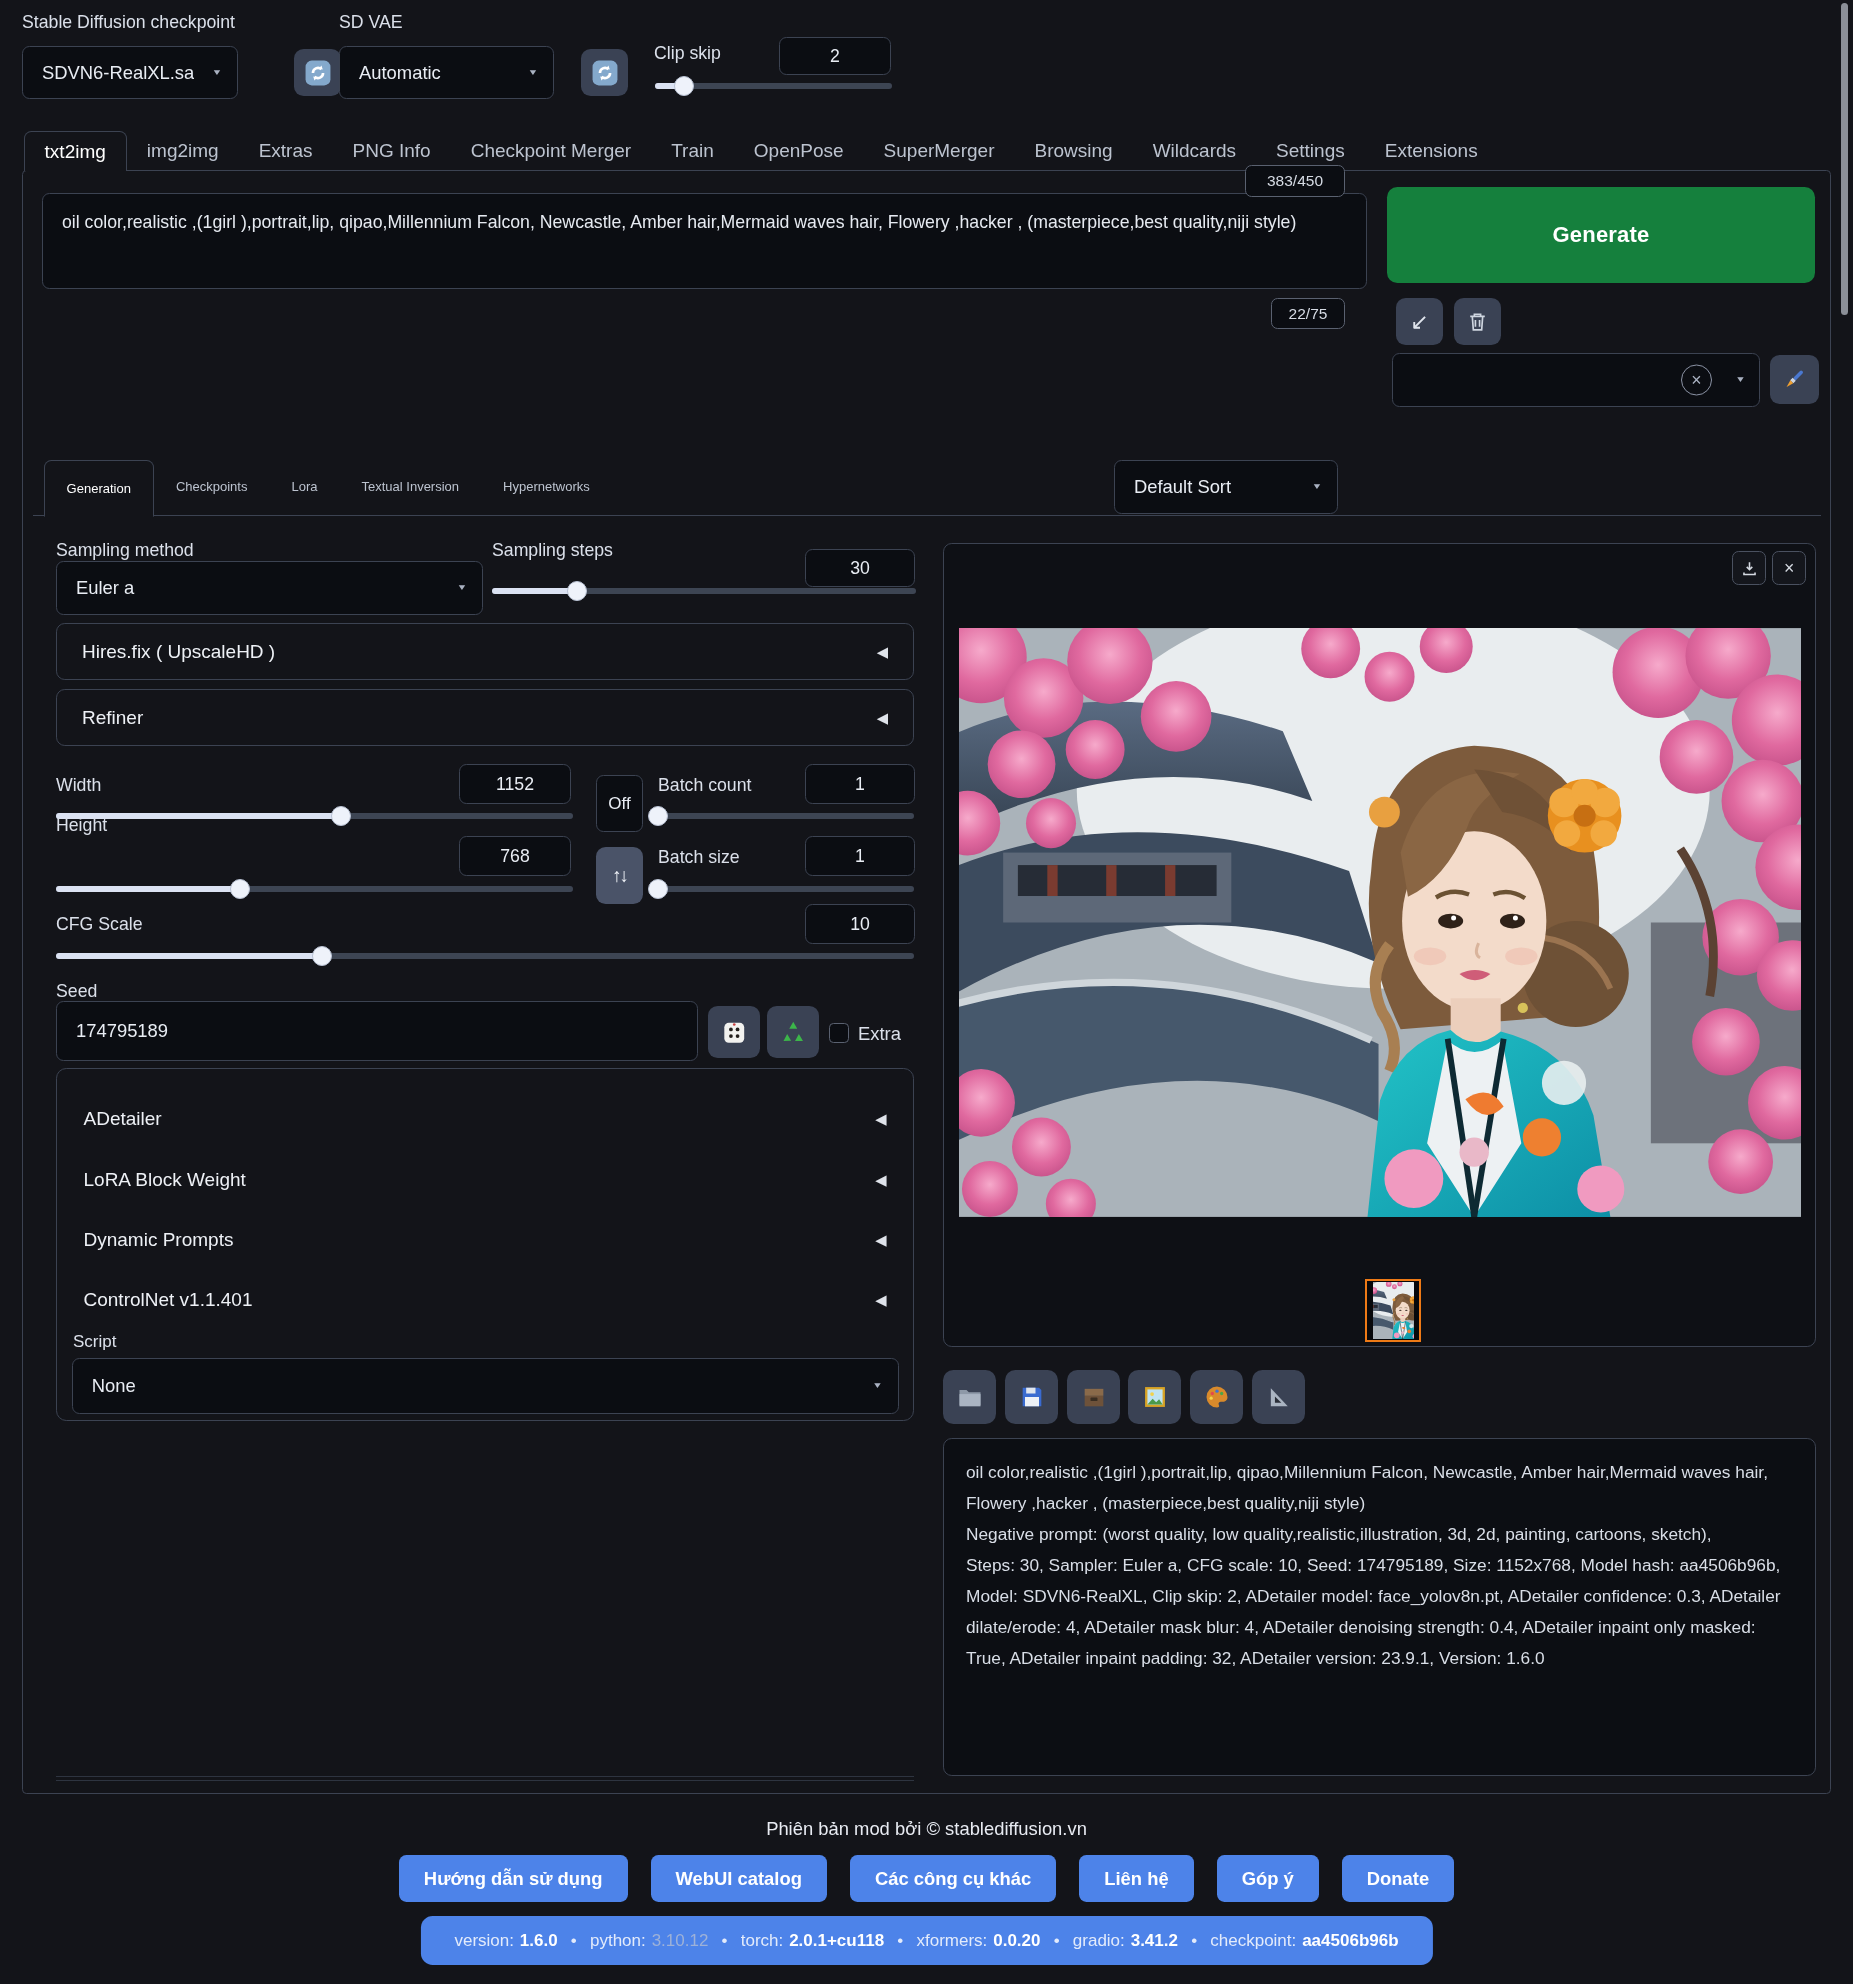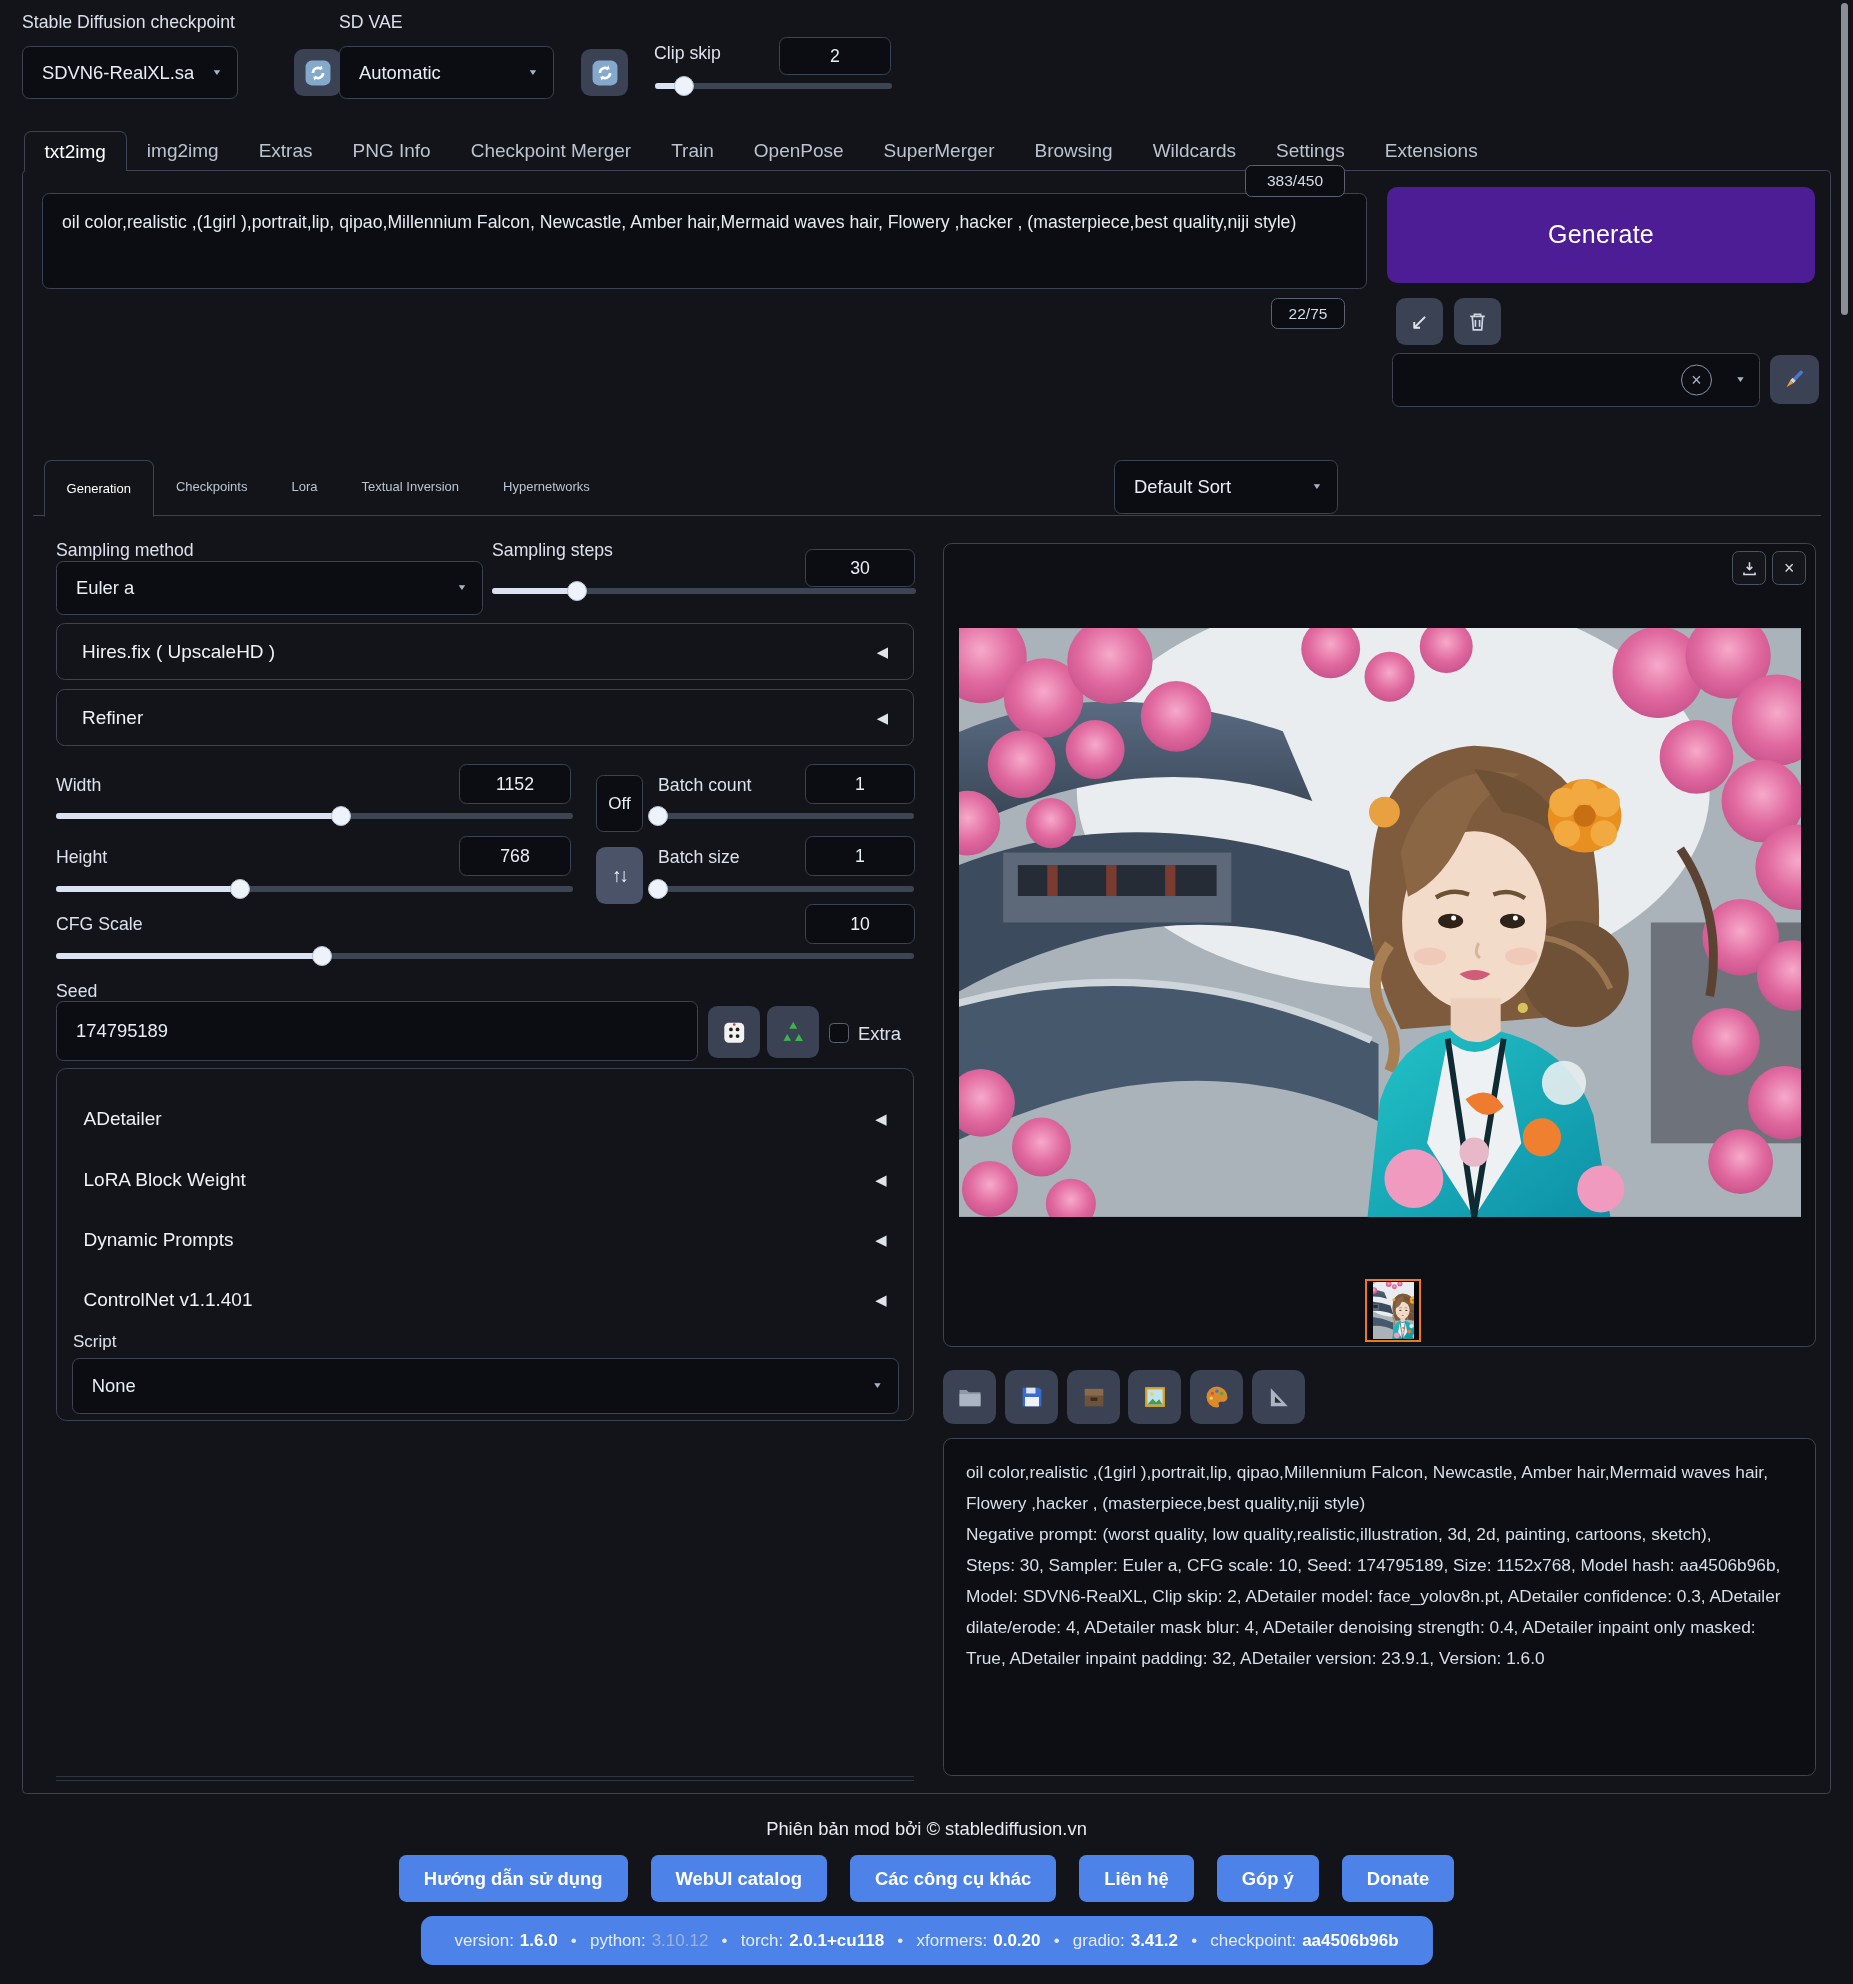--- a/index.html
+++ b/index.html
@@ -27,21 +27,21 @@
   
   .maintabs { position:absolute; left:23.6px; top:131px; height:40px; display:flex; align-items:flex-end; z-index:4; }
   .maintab { font-size:19px; color:#bcc3cf; padding:0 20px; height:40px; display:flex; align-items:center; }
   .maintab.active { color:#fff; background:#131419; border:1.5px solid #3c4352; border-bottom:none; border-radius:7.4px 7.4px 0 0; }
 
   #main { position:absolute; left:22px; top:170px; width:1809px; height:1624px; border:1.5px solid #3c4352; border-radius:4.4px; background:#131419; }
 
   .counter { position:absolute; z-index:3; background:#0b0d12; border:1.5px solid #5a6170; border-radius:6.6px; display:flex; align-items:center; justify-content:center; font-size:15.5px; color:#d6dbe4; }
   .ta { position:absolute; font-size:17.7px; color:#e6eaf1; padding:16px 19px; line-height:1.4; overflow:hidden; }
 
-  .gen-btn { position:absolute; background:#4c1d95; border-radius:10.3px; display:flex; align-items:center; justify-content:center; font-size:25px; font-weight:normal; color:#fff; letter-spacing:0.2px; }
+  .gen-btn { position:absolute; background:#15803d; border-radius:10.3px; display:flex; align-items:center; justify-content:center; font-size:22px; font-weight:bold; color:#fff; letter-spacing:0.2px; }
 
   
   .gtabbar { position:absolute; left:10.3px; top:288px; width:1788px; height:57px; border-bottom:1.5px solid #3c4352; display:flex; align-items:flex-end; padding-left:10.3px; }
   .gtab { font-size:13px; color:#bcc3cf; padding:0 22px; height:57px; display:flex; align-items:center; }
   .gtab.active { color:#fff; background:#131419; border:1.5px solid #3c4352; border-bottom:1.5px solid #131419; border-radius:7.4px 7.4px 0 0; margin-bottom:-1.5px; }
 
   input.search { position:absolute; left:794px; top:289px; width:281px; height:54px; padding:0 19px; font-size:17.7px; color:#e9edf4; outline:none; font-family:inherit; }
   input.search::placeholder { color:#8b93a5; }
   input.seed { position:absolute; padding:0 19px; font-size:18.4px; color:#e9edf4; outline:none; font-family:inherit; }
 
@@ -306,21 +306,21 @@
     </div>
     <div class="box num" style="left:573px; top:604px; width:47px; height:57px; font-size:17px;">Off</div>
     <div class="lbl" style="left:635px; top:604px;">Batch count</div>
     <div class="box num" style="left:782px; top:593px; width:110px; height:40px;">1</div>
     <div class="slider" style="left:635px; top:634px; width:256px;">
       <div class="sl-track"></div>
         <div class="sl-fill" style="width: 0%;"></div>
         <div class="sl-knob" style="left: calc(0% - 9.6px);"></div>
     </div>
 
-    <div class="lbl" style="left:33px; top:676px;">Height</div>
+    <div class="lbl" style="left:33px; top:644px;">Height</div>
     <div class="box num" style="left:436px; top:665px; width:112px; height:40px;">768</div>
     <div class="slider" style="left:33px; top:707px; width:517px;">
       <div class="sl-track"></div>
         <div class="sl-fill" style="width: 35.5%;"></div>
         <div class="sl-knob" style="left: calc(35.5% - 9.6px);"></div>
     </div>
     <div class="sbtn" style="left:573px; top:676px; width:47px; height:57px; background:#4a5368; font-size:19px; color:#eef1f6; letter-spacing:-2.2px;">
       <span>↑↓</span>
     </div>
     <div class="lbl" style="left:635px; top:676px;">Batch size</div>

